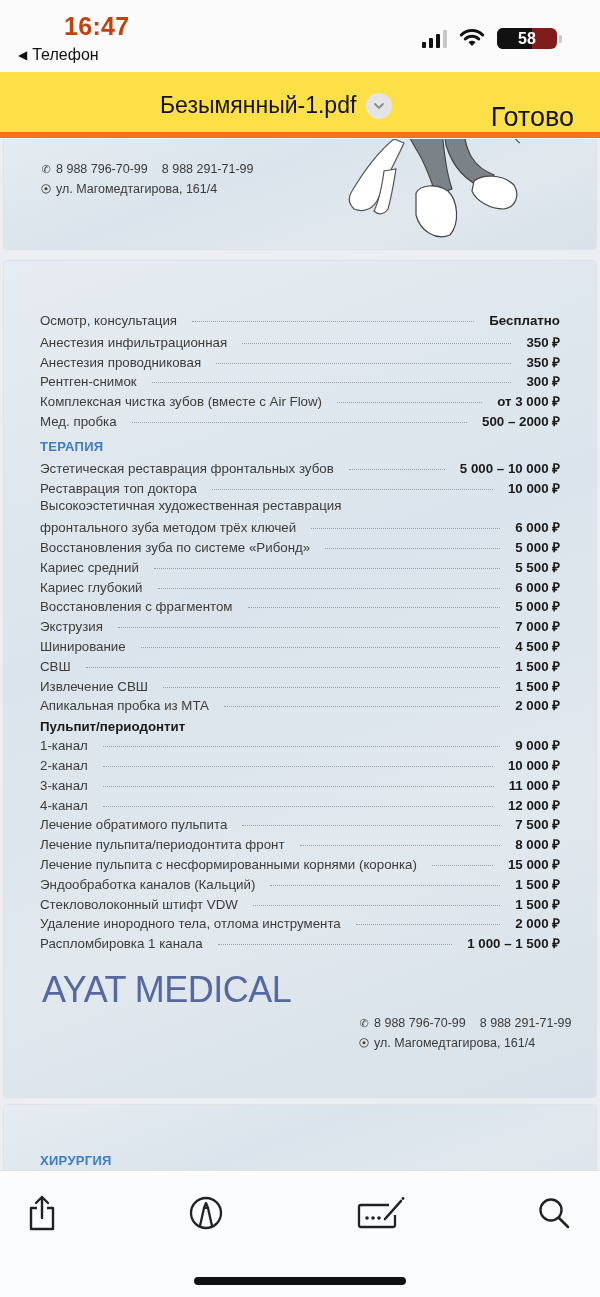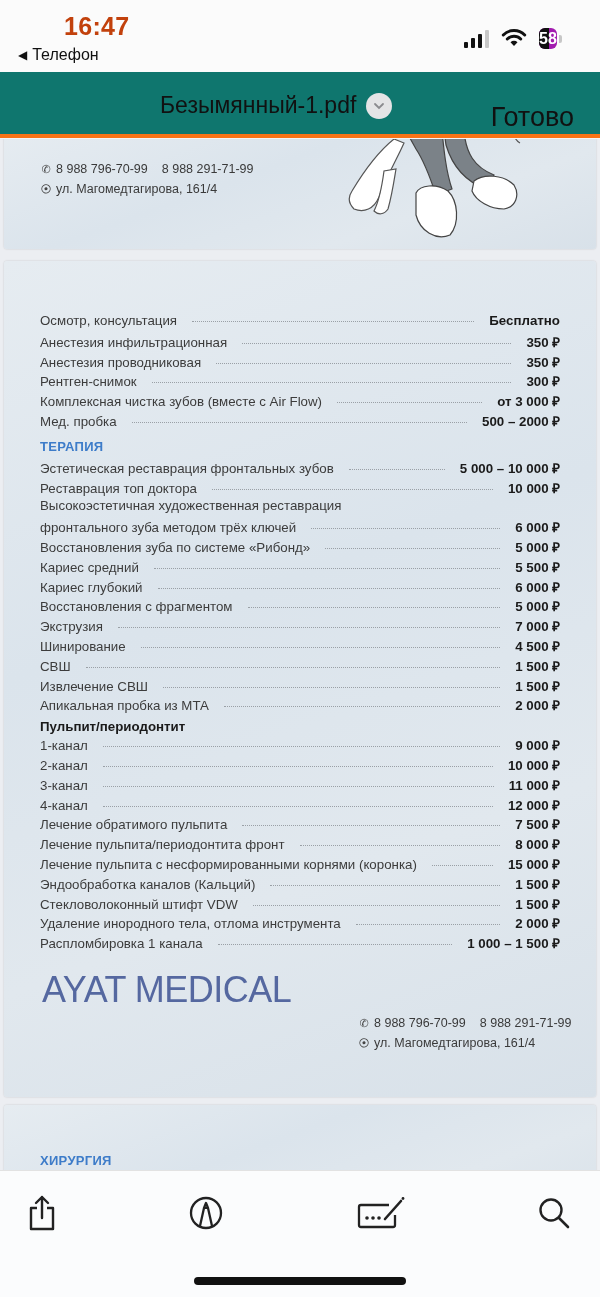--- a/index.html
+++ b/index.html
@@ -8,27 +8,27 @@
 
   
   .statusbar { position: absolute; top: 0; left: 0; width: 600px; height: 72px; background: #fbfbfb; }
   .time { position: absolute; left: 64px; top: 12px; font-size: 25px; font-weight: bold; letter-spacing: 0.3px; color: #c2410c; }
   .back-app { position: absolute; left: 18px; top: 46px; font-size: 16px; color: #111; display: flex; align-items: center; gap: 5px; }
   .back-app .tri { font-size: 12px; }
   .sys-icons { position: absolute; right: 38px; top: 28px; display: flex; align-items: center; gap: 12px; }
   .signal { display: flex; align-items: flex-end; gap: 3px; height: 18px; }
   .signal span { width: 4px; background: #111; border-radius: 1px; }
   .signal span.dim { background: #c7c7c7; }
-  .battery { position: relative; width: 18px; height: 21px; border-radius: 6px; background: #a21caf; overflow: hidden; display: flex; align-items: center; justify-content: center; }
+  .battery { position: relative; width: 60px; height: 21px; border-radius: 6px; background: #7f1d1d; overflow: hidden; display: flex; align-items: center; justify-content: center; }
   .battery .fill { position: absolute; left: 0; top: 0; bottom: 0; width: 58%; background: #111; }
   .battery .pct { position: relative; z-index: 1; color: #fff; font-weight: bold; font-size: 16px; }
   .battery-cap { width: 3px; height: 8px; background: #c7c7c7; border-radius: 0 2px 2px 0; margin-left: -10px; }
 
   
-  .navbar { position: absolute; top: 72px; left: 0; width: 600px; height: 66px; background: #0f766e; border-bottom: 4px solid #f97316; }
+  .navbar { position: absolute; top: 72px; left: 0; width: 600px; height: 66px; background: #fde047; border-bottom: 6px solid #f97316; }
   .doc-title { position: absolute; left: 160px; top: 20px; font-size: 23px; color: #111; display: flex; align-items: center; gap: 10px; }
   .chev-btn { width: 26px; height: 26px; border-radius: 50%; background: #e4e4e6; display: flex; align-items: center; justify-content: center; }
   .done-btn { position: absolute; right: 26px; top: 20px; font-size: 27px; color: #111; margin-top: 10px; }
 
   
   .viewport { position: absolute; top: 139px; left: 0; width: 600px; height: 1031px; background: #eceef2; overflow: hidden; }
   .page { position: absolute; left: 4px; width: 592px; border-radius: 3px;
           background: linear-gradient(160deg, #e6ecf1 0%, #dbe4ec 40%, #e1e8ee 70%, #d8e1e9 100%);
           box-shadow: 0 0 2px rgba(0,0,0,0.18); }
   .page1 { top: -8px; height: 118px; }

